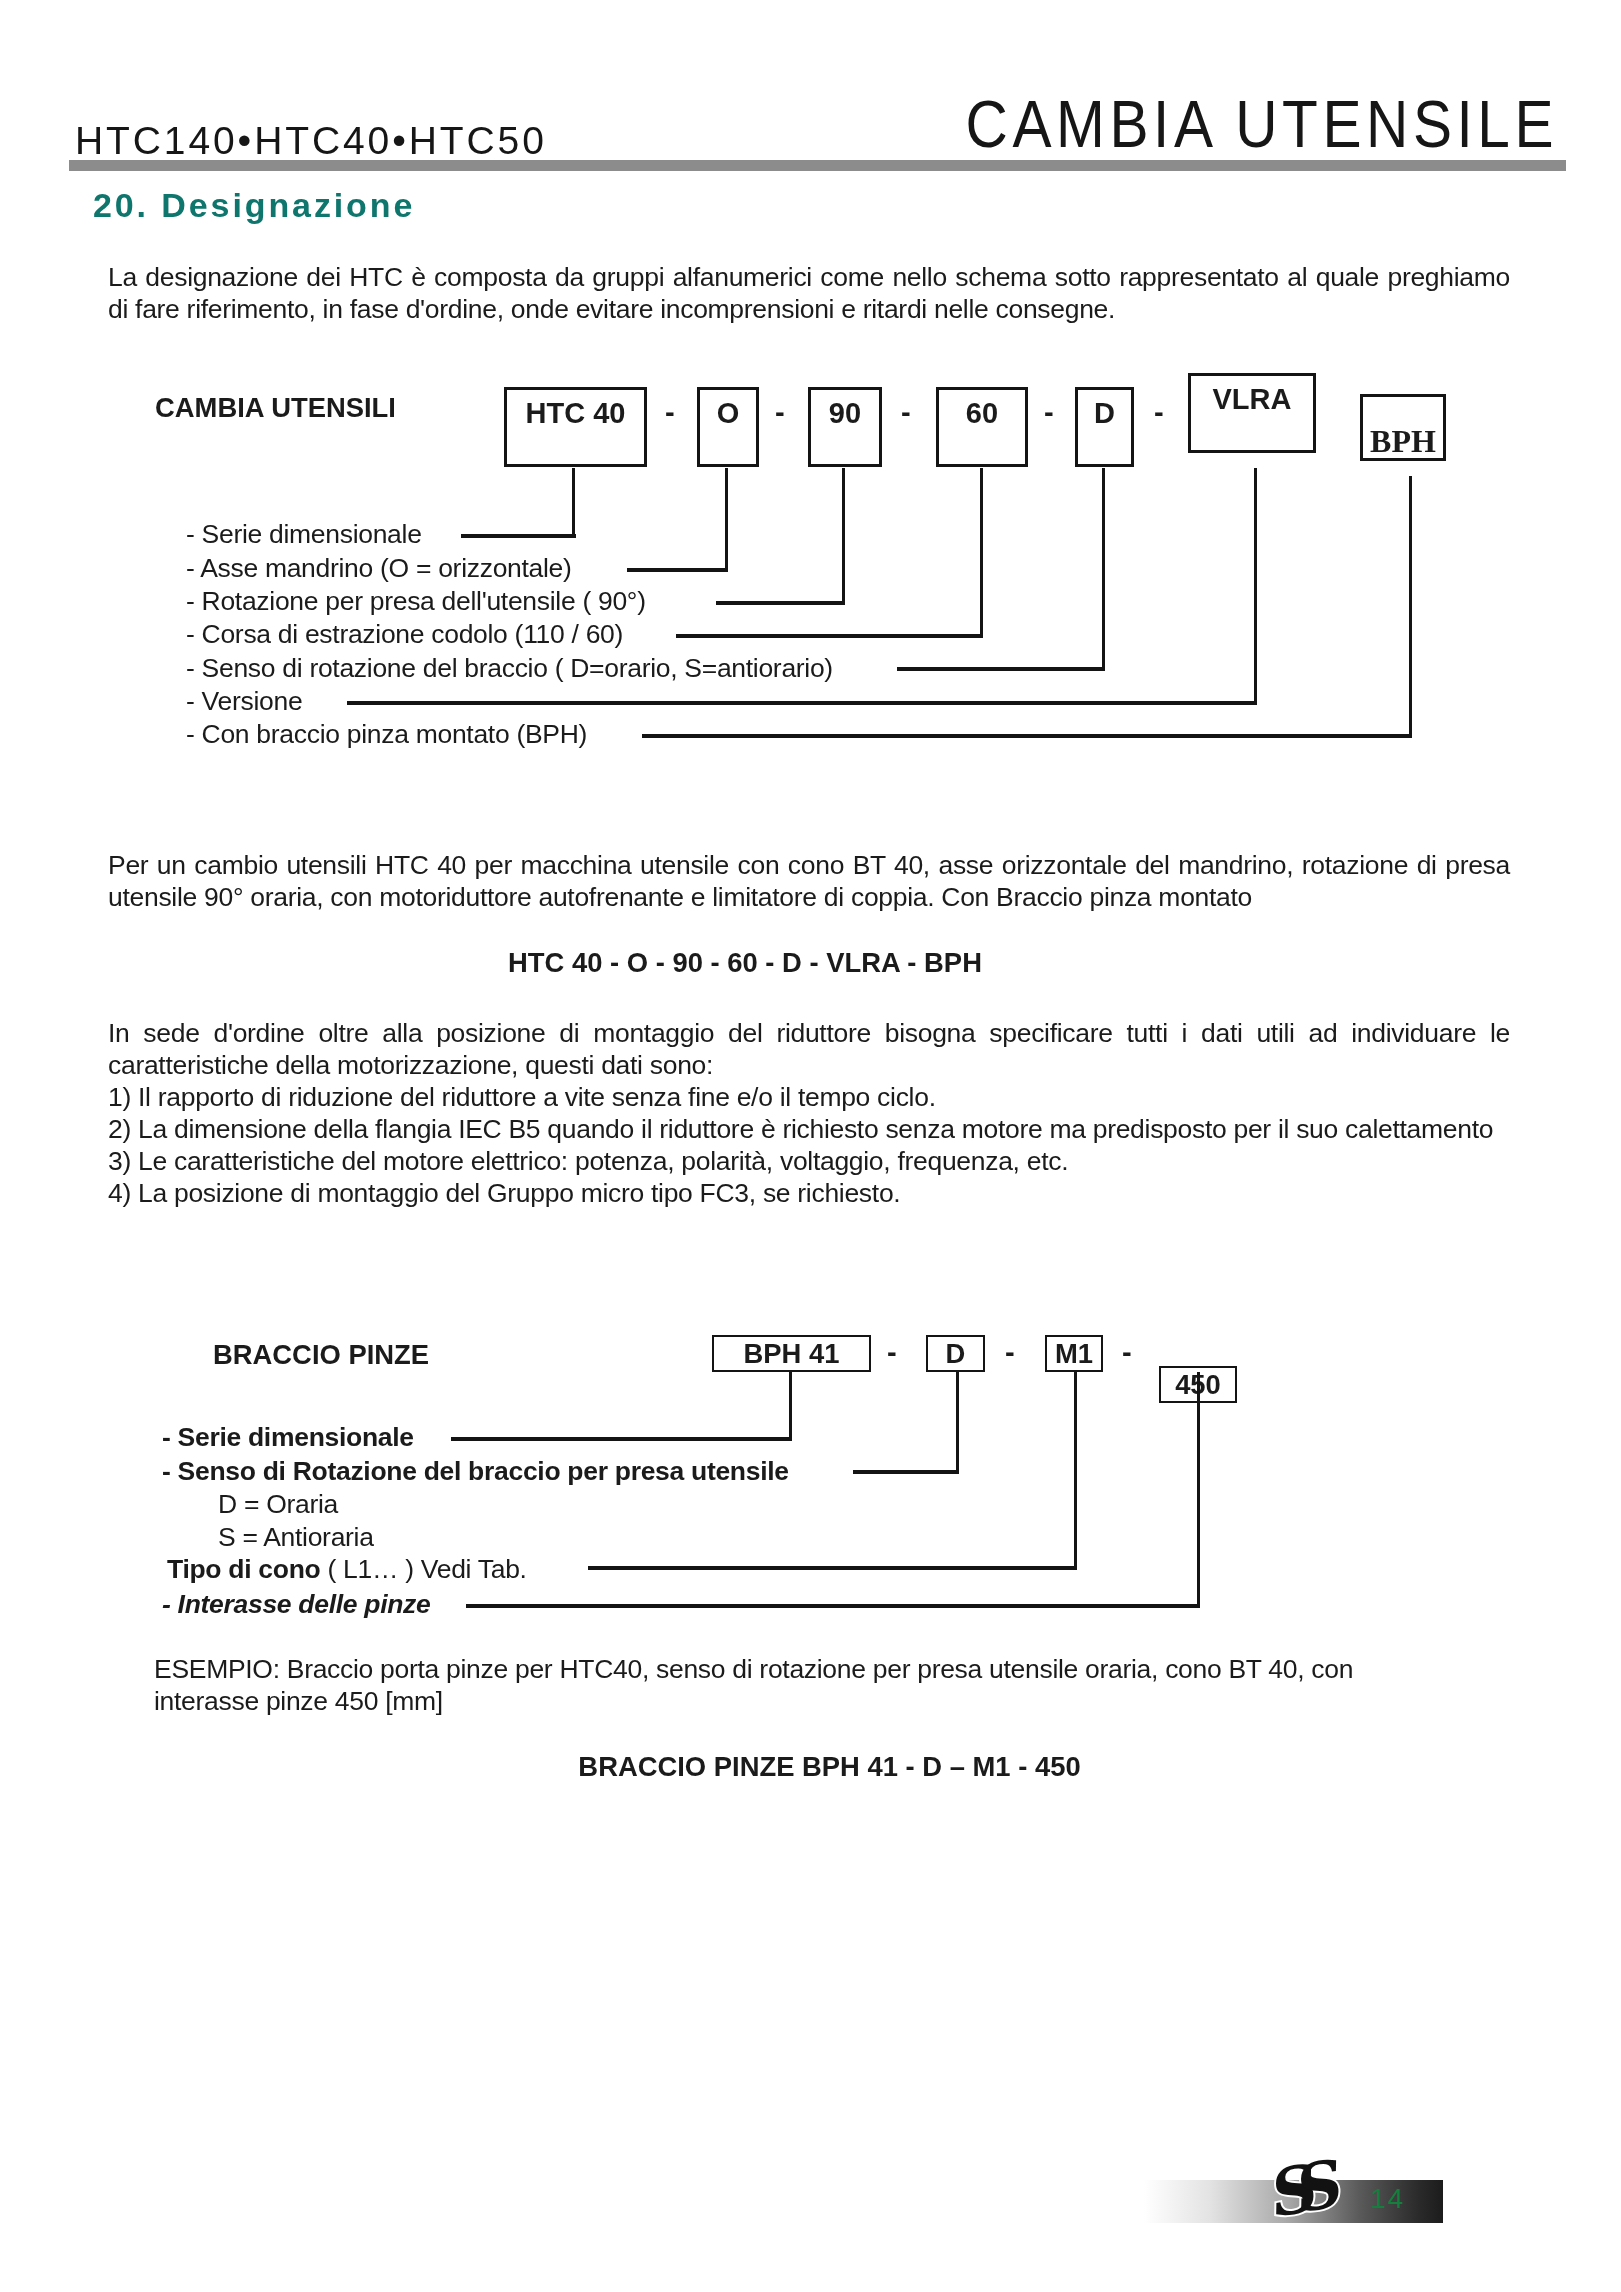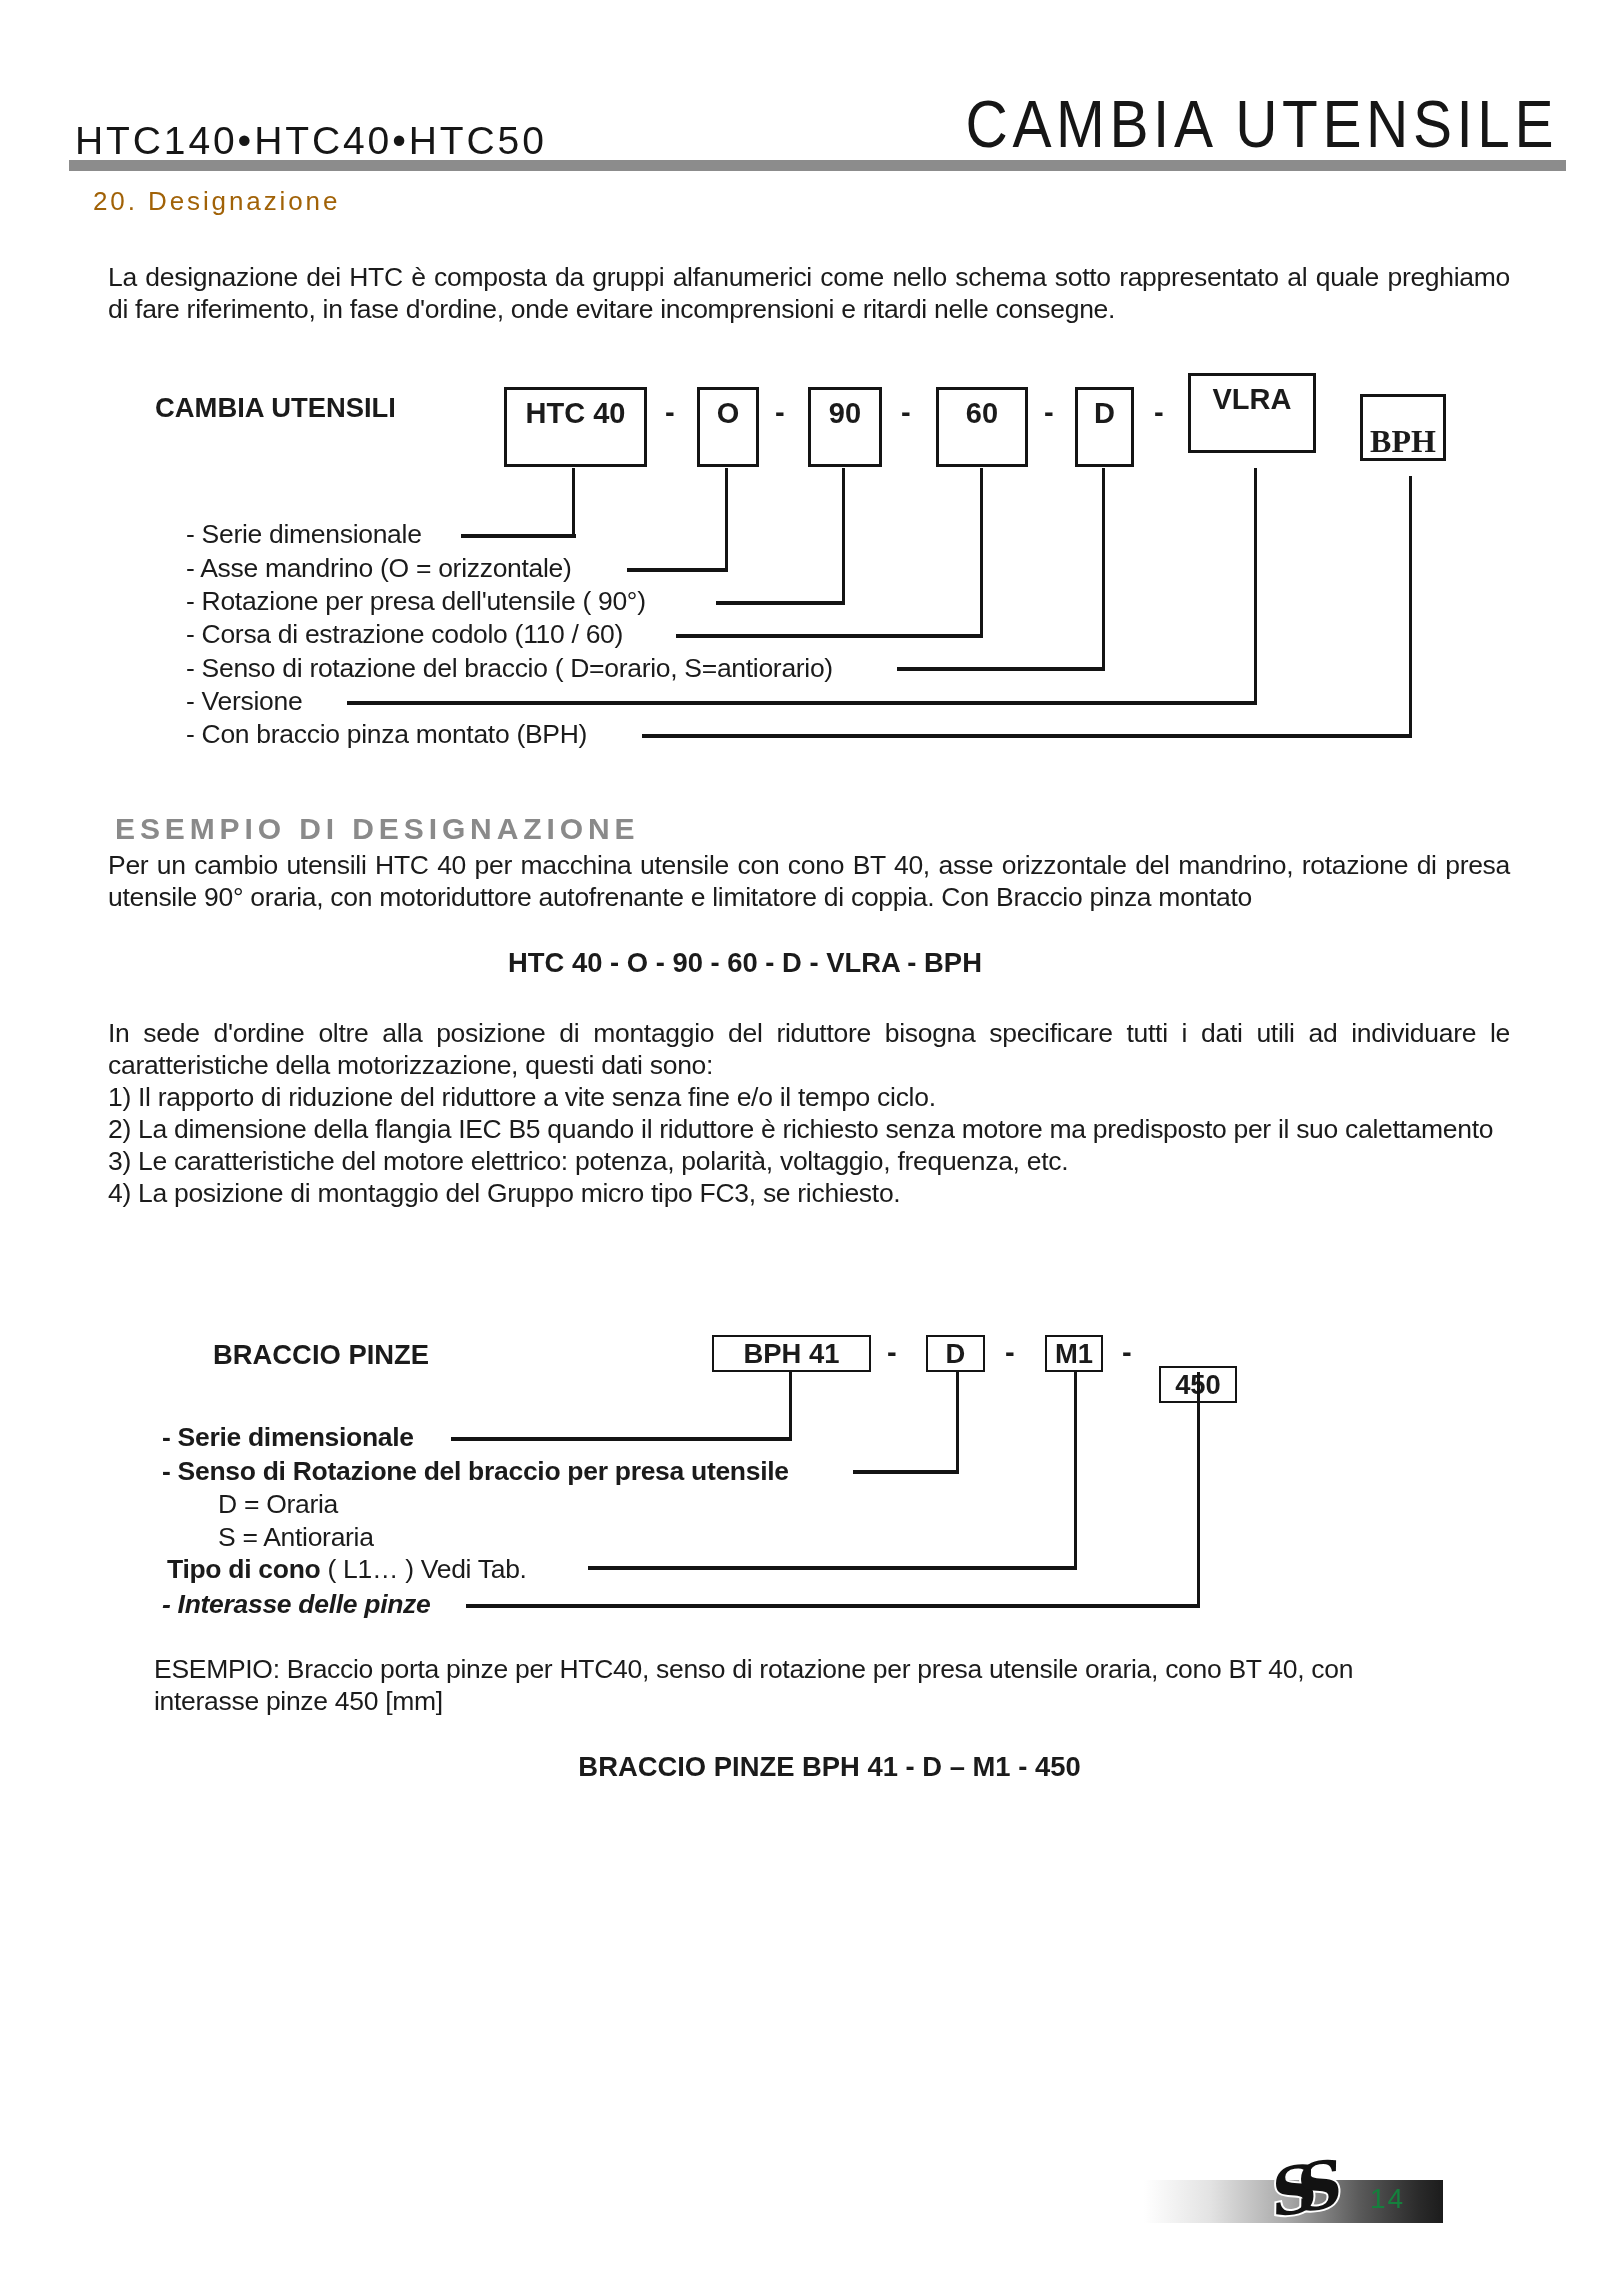--- a/index.html
+++ b/index.html
@@ -4,21 +4,21 @@
 <style>
   html,body{margin:0;padding:0;background:#e8e8e8;}
   .page{
     position:relative;width:1621px;height:2293px;margin:0 auto;background:#ffffff;
     font-family:"Liberation Sans",sans-serif;color:#1b1b1b;overflow:hidden;
   }
   
   .models{position:absolute;left:75px;top:119px;font-size:39px;letter-spacing:2.9px;color:#161616;white-space:nowrap;}
   .main-title{position:absolute;right:63px;top:88px;font-size:63px;letter-spacing:4.9px;color:#161616;white-space:nowrap;transform:scale(0.93,1.05);transform-origin:100% 50%;}
   .grey-bar{position:absolute;left:69px;top:160px;width:1497px;height:10.8px;background:#8c8c8c;}
-  .section-heading{position:absolute;left:93px;top:186px;font-size:26px;font-weight:normal;letter-spacing:2.9px;color:#a16207;white-space:nowrap;}
+  .section-heading{position:absolute;left:93px;top:186px;font-size:34px;font-weight:bold;letter-spacing:2.9px;color:#0f766e;white-space:nowrap;}
   .grey-heading{position:absolute;left:115px;top:812px;font-size:30px;font-weight:bold;letter-spacing:4.9px;color:#8a8a8a;white-space:nowrap;}
   
   .para{position:absolute;font-size:26.5px;line-height:32px;letter-spacing:-0.3px;}
   .just{text-align:justify;}
   .codeline{position:absolute;font-size:27.4px;font-weight:bold;text-align:center;white-space:nowrap;}
   
   .box{position:absolute;border:3.9px solid #141414;background:#fff;box-sizing:border-box;display:flex;justify-content:center;}
   .box-tall{align-items:flex-start;padding-top:6.9px;font-weight:bold;font-size:29px;}
   .box-serif{align-items:center;font-family:"Liberation Serif",serif;font-weight:bold;font-size:32px;}
   .box-small{border-width:2.9px;align-items:center;font-weight:bold;font-size:27.4px;}
@@ -93,21 +93,20 @@
   <div class="hline" style="left:642px;top:734px;width:770px;"></div>
 
   <div class="callout" style="left:186px;top:519px;">- Serie dimensionale</div>
   <div class="callout" style="left:186px;top:553px;">- Asse mandrino (O = orizzontale)</div>
   <div class="callout" style="left:186px;top:586px;">- Rotazione per presa dell'utensile  ( 90°)</div>
   <div class="callout" style="left:186px;top:619px;">- Corsa di estrazione codolo  (110 / 60)</div>
   <div class="callout" style="left:186px;top:653px;">- Senso di rotazione del braccio  ( D=orario, S=antiorario)</div>
   <div class="callout" style="left:186px;top:686px;">- Versione</div>
   <div class="callout" style="left:186px;top:719px;">- Con braccio pinza montato (BPH)</div>
 
-  <div class="grey-heading">ESEMPIO DI DESIGNAZIONE</div>
   <div class="para just" style="left:108px;top:849px;width:1402px;">Per un cambio utensili HTC 40  per macchina utensile con cono BT 40, asse orizzontale del mandrino, rotazione di presa utensile 90° oraria, con motoriduttore autofrenante e limitatore di coppia. Con Braccio pinza montato</div>
   <div class="codeline" style="left:108px;top:947px;width:1274px;">HTC 40 - O - 90 - 60 - D - VLRA - BPH</div>
 
   <div class="para just" style="left:108px;top:1017px;width:1402px;">
     <div>In sede d'ordine oltre alla posizione di montaggio del riduttore bisogna specificare tutti i dati utili ad individuare le caratteristiche della motorizzazione, questi dati sono:</div>
     <div>1)  Il rapporto di riduzione del riduttore a vite senza fine e/o il tempo ciclo.</div>
     <div>2)  La dimensione della flangia IEC B5 quando il riduttore è richiesto senza motore ma predisposto per il suo calettamento</div>
     <div>3)  Le caratteristiche del motore elettrico: potenza, polarità, voltaggio, frequenza, etc.</div>
     <div>4)  La posizione di montaggio del Gruppo micro tipo FC3, se richiesto.</div>
   </div>

